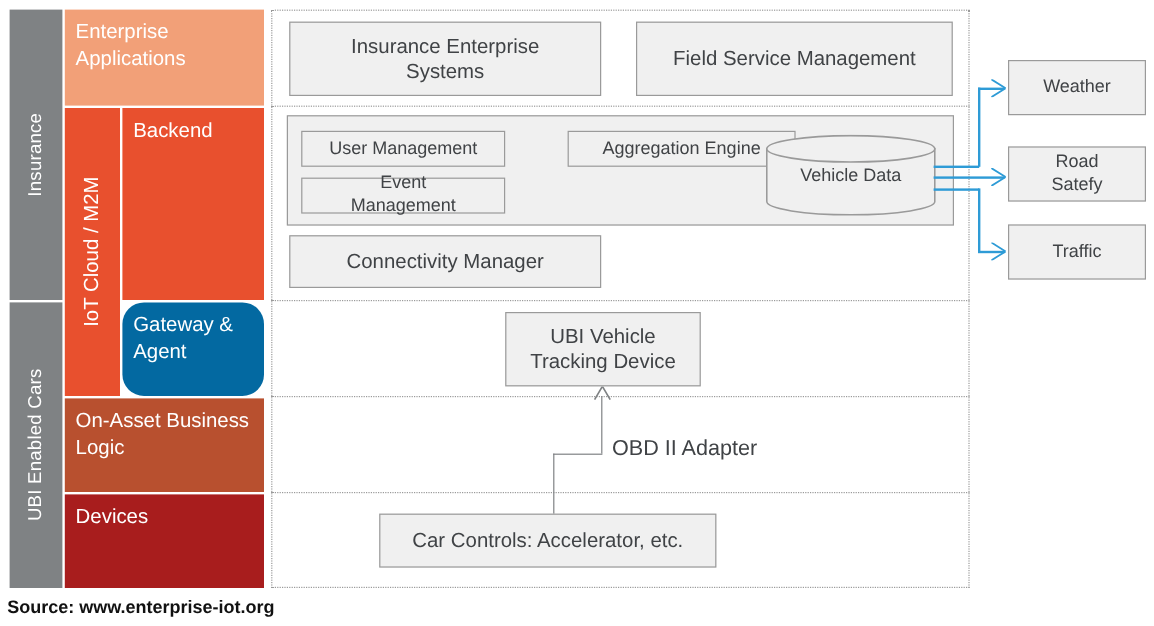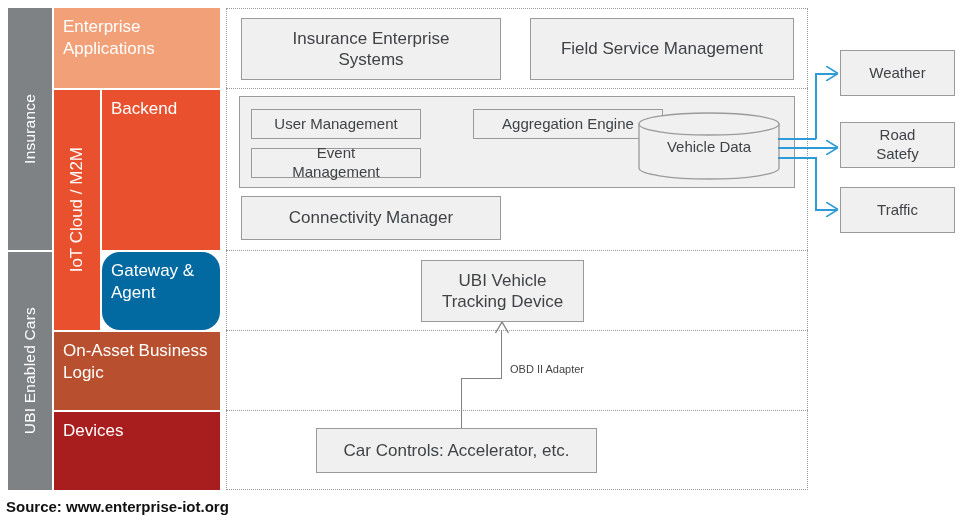--- a/index.html
+++ b/index.html
@@ -61,21 +61,21 @@
 
   
   .ln{position:absolute;background:#2E9BD6;}
   .lnh{height:1.6px;}
   .lnv{width:1.6px;}
   .gln{position:absolute;background:#7F8284;}
   .glnh{height:1.4px;}
   .glnv{width:1.4px;}
 
   .lbl{
-    position:absolute;font-size:11px;color:#404346;white-space:nowrap;
+    position:absolute;font-size:18px;color:#404346;white-space:nowrap;
   }
 
   
   .source{
     position:absolute;left:6px;top:498px;
     font-size:15px;font-weight:bold;color:#111;
     font-family:"Liberation Sans","DejaVu Sans",sans-serif;
   }
 </style>
 </head>

